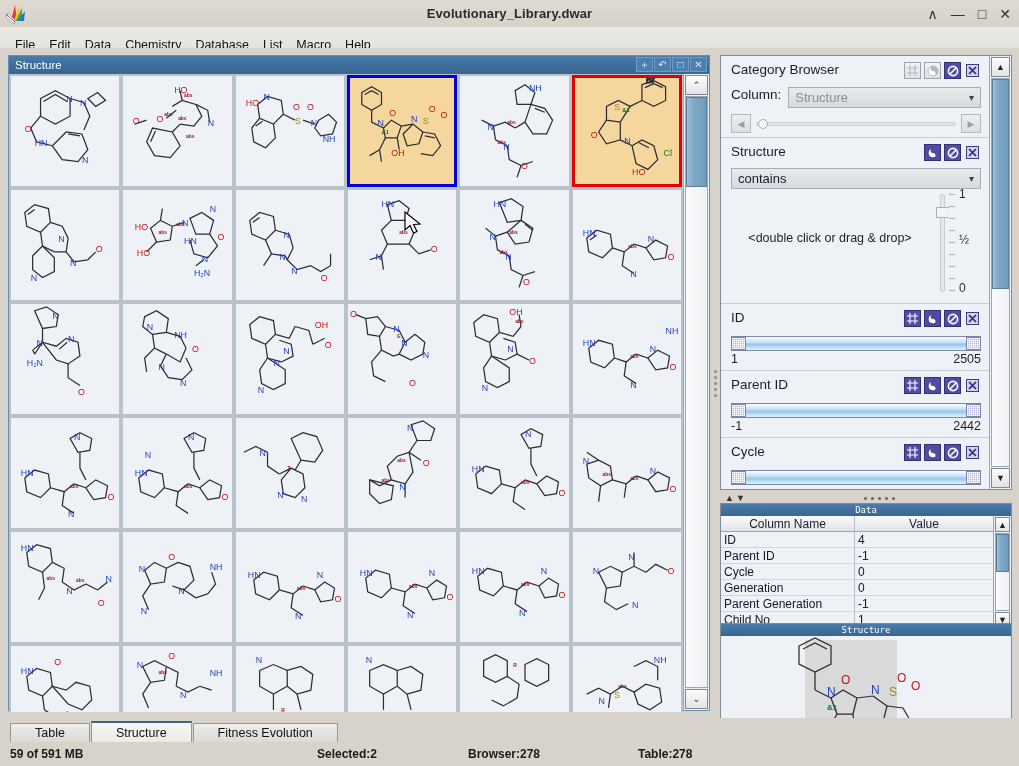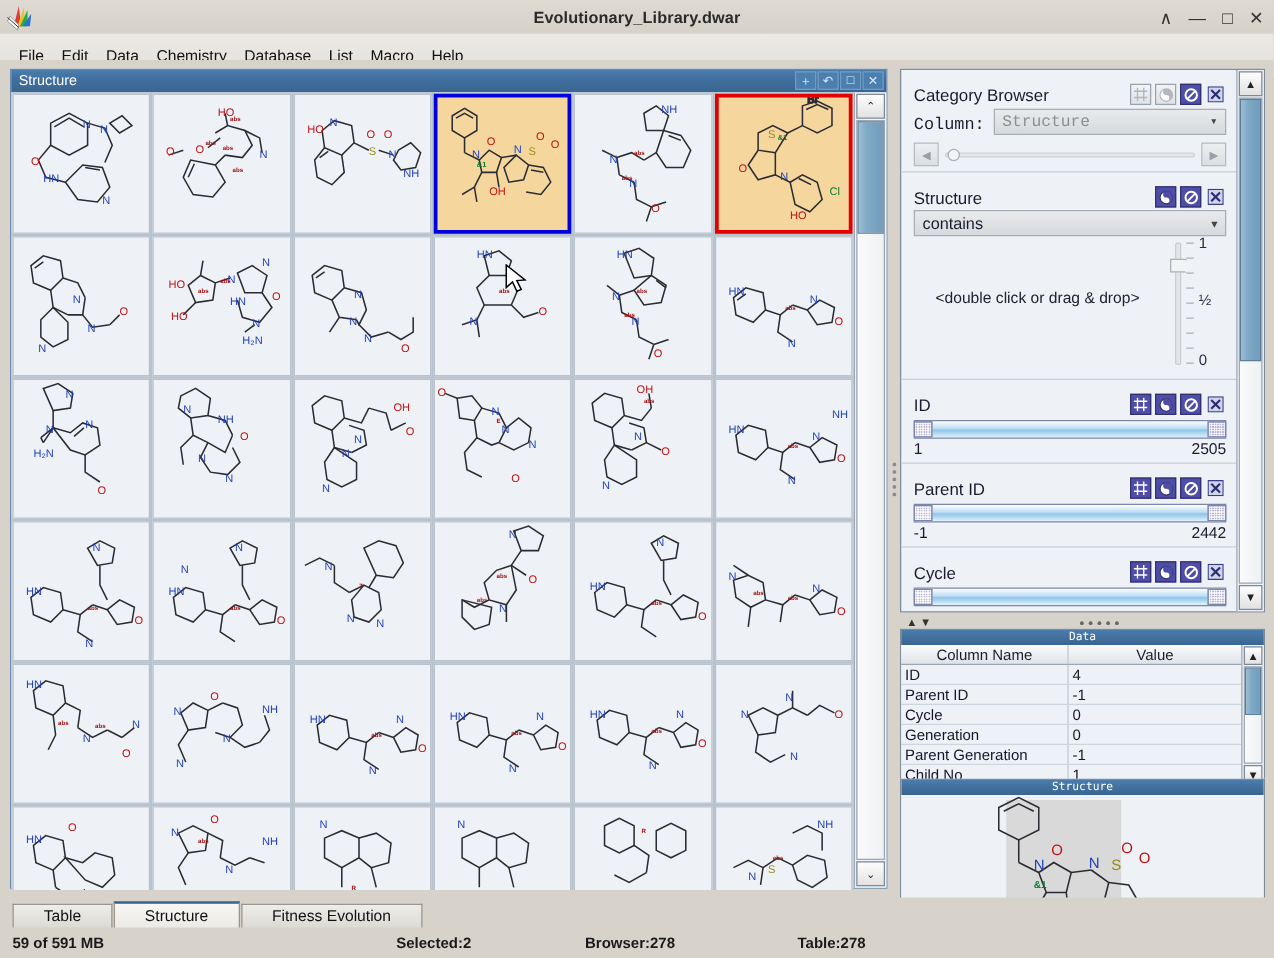--- a/index.html
+++ b/index.html
@@ -164,21 +164,21 @@
     display: flex;
   }
   .filters-scrollarea {
     width: 268px; height: 100%;
     overflow: hidden; position: relative;
     padding: 0;
   }
   .filter-sec { padding: 6px 8px 4px 10px; position: relative; }
   .filter-sec + .filter-sec { border-top: 1px solid #c3cdd6; }
   .fs-head {
-    display: flex; align-items: flex-end; justify-content: space-between;
+    display: flex; align-items: flex-start; justify-content: space-between;
     height: 22px;
   }
   .fs-title { font-size: 13.5px; color: #1b1b2e; }
   .fs-icons { display: flex; gap: 3px; align-items: center; }
   .ic {
     width: 17px; height: 17px;
     border: 1px solid #9aa3ad;
     background: linear-gradient(180deg,#f2f3f5,#dfe2e6);
     display: flex; align-items: center; justify-content: center;
     font-size: 11px; color: #55596a; line-height: 1;
@@ -187,21 +187,21 @@
     background: #4e4ea8;
     border-color: #31316f;
     color: #ffffff;
   }
   .ic.x {
     border: none; background: transparent; color: #3a3a8c;
     font-size: 13px; font-weight: bold;
   }
   .ic svg { display:block; }
 
-  .cb-row { display: flex; align-items: flex-end; gap: 7px; margin-top: 3px; font-family: Liberation Mono, monospace; }
+  .cb-row { display: flex; align-items: flex-start; gap: 7px; margin-top: 3px; }
   .cb-label { font-size: 13.5px; color: #1b1b2e; }
   .combo {
     flex: 1; height: 21px;
     background: linear-gradient(180deg,#e8eaec,#d7dadd);
     border: 1px solid #a6adb5;
     display: flex; align-items: center; padding: 0 6px;
     font-size: 13px; color: #8b8f95;
     position: relative;
   }
   .combo.enabled { color: #1b1b2e; }

